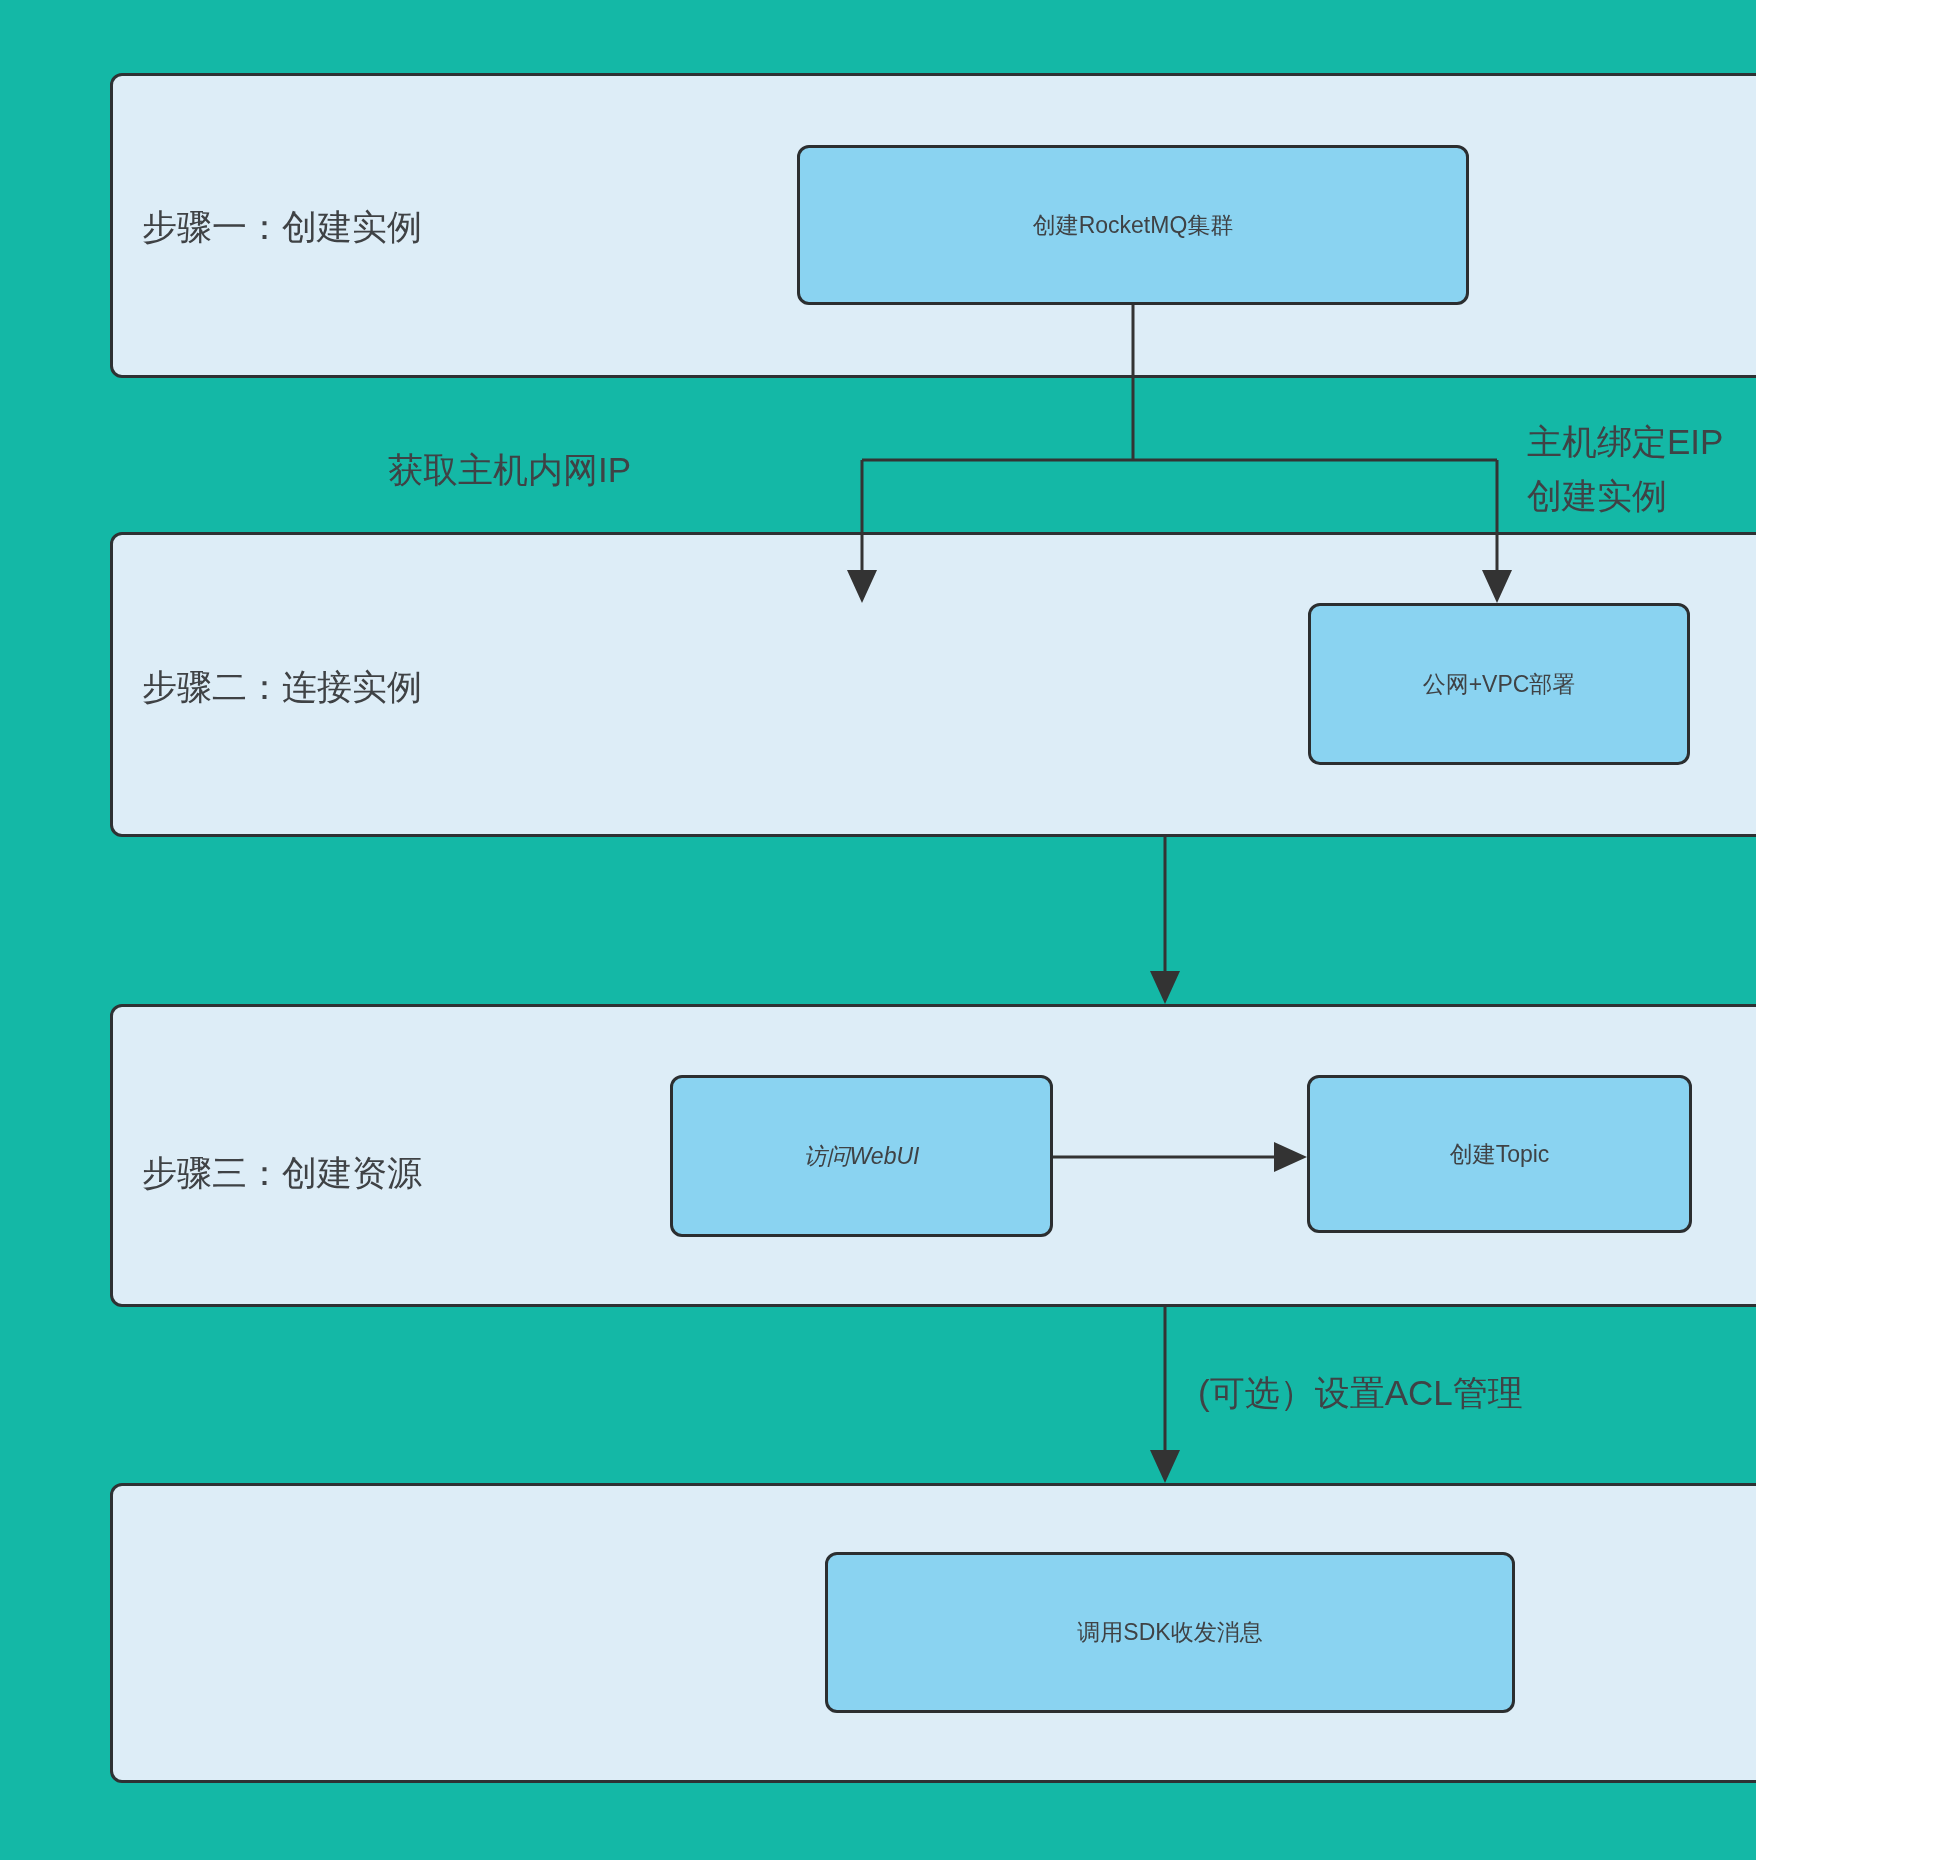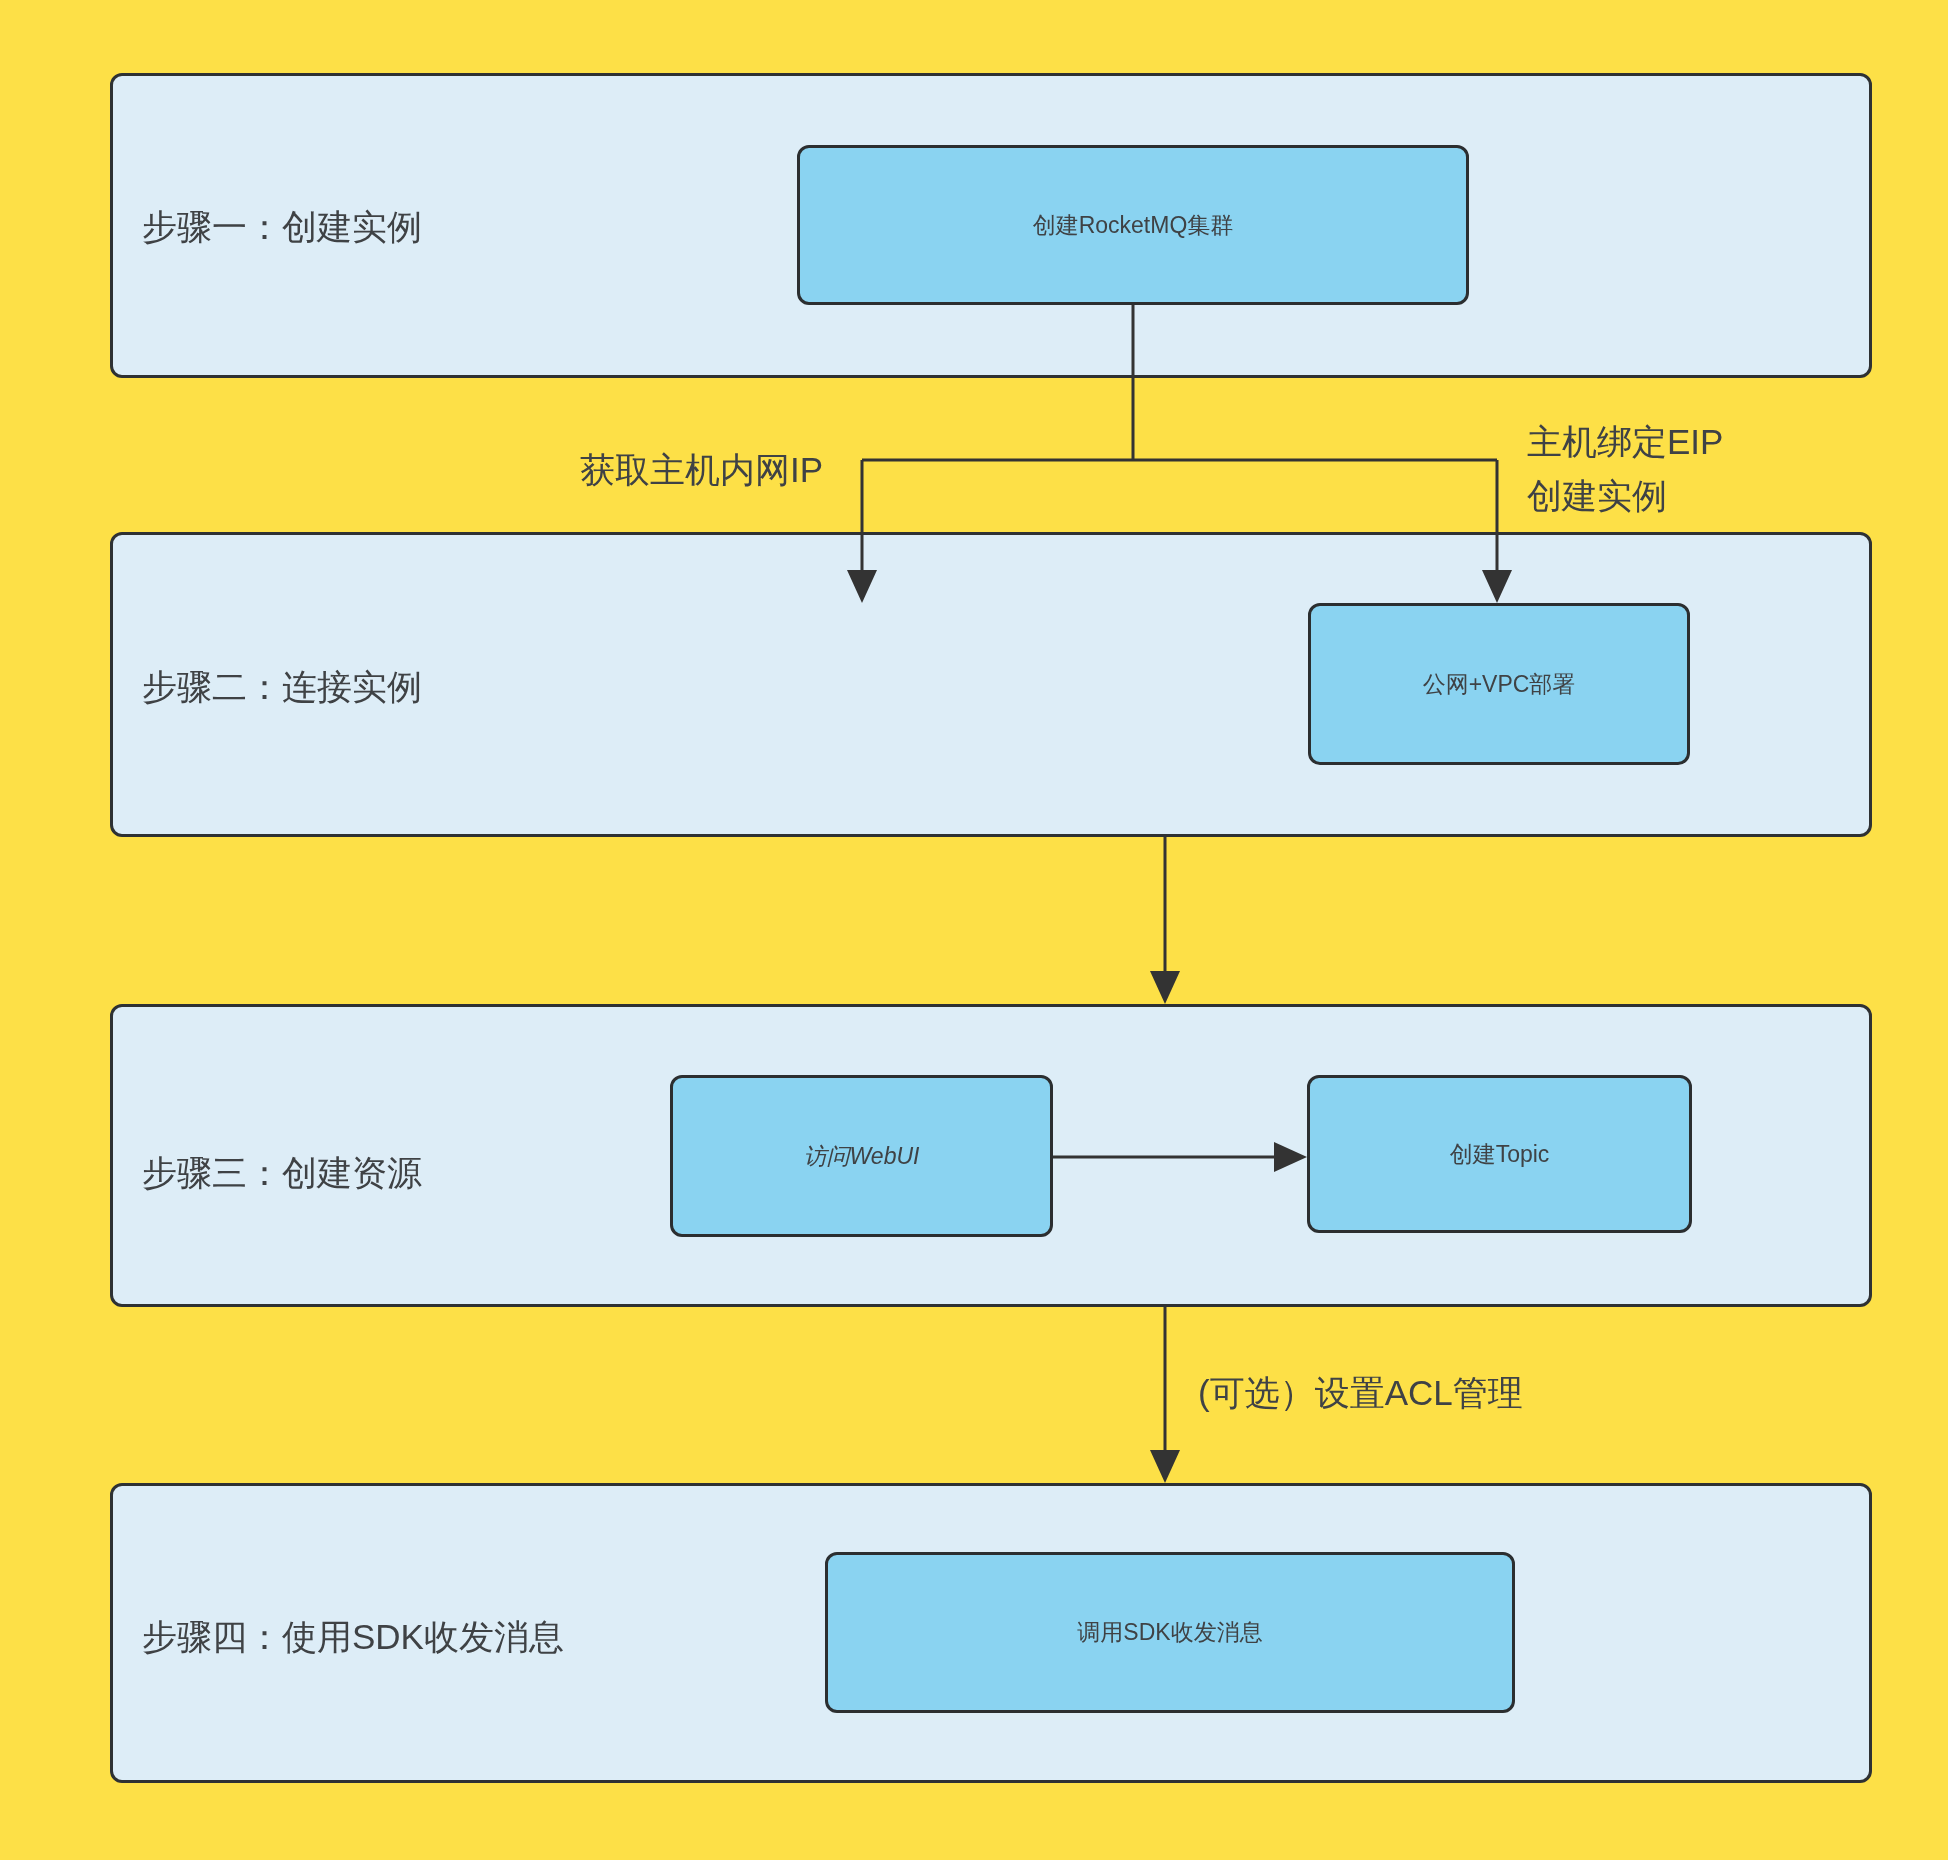--- a/index.html
+++ b/index.html
@@ -1,20 +1,20 @@
 <!DOCTYPE html>
 <html><head>
 <meta charset="utf-8">
 <style>
   html, body { margin: 0; padding: 0; background: #ffffff; }
   .canvas {
     position: relative;
-    width: 1948px;
+    width: 1756px;
     height: 1860px;
-    background: #fde047;
+    background: #14b8a6;
     font-family: "Liberation Sans", "DejaVu Sans", sans-serif;
     color: #404040;
     overflow: hidden;
   }
   .panel {
     position: absolute;
     left: 110px;
     width: 1762px;
     background: #ddedf7;
     border: 3px solid #2e3133;
@@ -92,21 +92,20 @@
     <polygon points="862,603 847,570 877,570" fill="#333333"></polygon>
     <polygon points="1497,603 1482,570 1512,570" fill="#333333"></polygon>
     <polygon points="1165,1004 1150,971 1180,971" fill="#333333"></polygon>
     <polygon points="1307,1157 1274,1142 1274,1172" fill="#333333"></polygon>
     <polygon points="1165,1483 1150,1450 1180,1450" fill="#333333"></polygon>
   </svg>
 
   <div class="step-label step-label-1">步骤一：创建实例</div>
   <div class="step-label step-label-2">步骤二：连接实例</div>
   <div class="step-label step-label-3">步骤三：创建资源</div>
-  <div class="step-label step-label-4">步骤四：使用SDK收发消息</div>
 
   <div class="node node-create-cluster">
     <span>创建RocketMQ集群</span>
   </div>
   <div class="node node-public-vpc">
     <span>公网+VPC部署</span>
   </div>
   <div class="node node-webui">
     <span>访问WebUI</span>
   </div>

